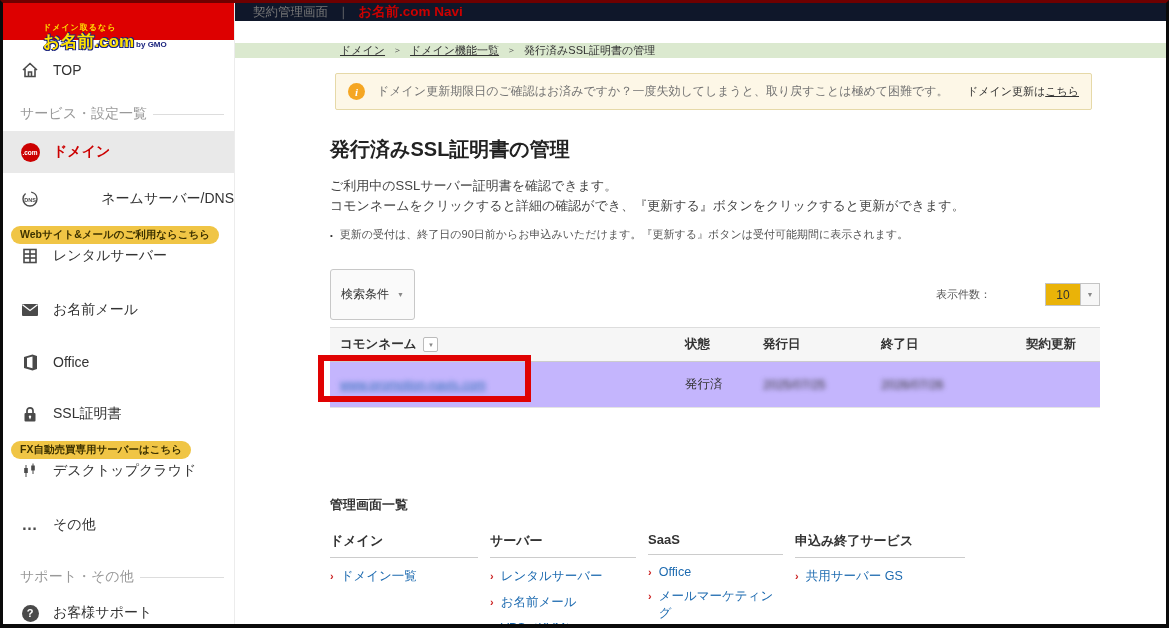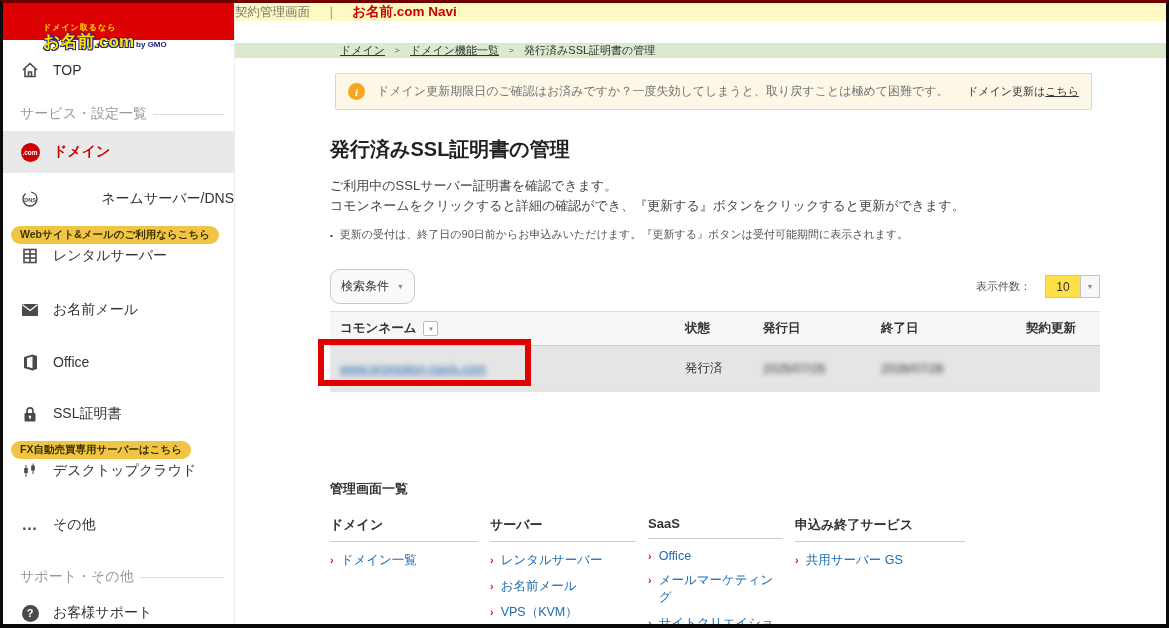--- a/index.html
+++ b/index.html
@@ -28,57 +28,57 @@
   .side-section::after { content:""; flex:1; border-top:1px solid #ddd; }
   .side-badge { display:inline-block; margin:8px 0 -4px 8px; background:#f0c545; color:#3d3200;
     font-size:10.5px; font-weight:bold; border-radius:10px; padding:2px 9px; cursor:pointer; }
   .dot-com-ic { width:19px; height:19px; border-radius:50%; background:#cc0000; color:#fff;
     font-size:6.5px; font-weight:bold; display:flex; align-items:center; justify-content:center; }
   .circle-q { width:17px; height:17px; border-radius:50%; background:#4a4a4a; color:#fff;
     font-size:11px; font-weight:bold; display:flex; align-items:center; justify-content:center; }
   .ellipsis-ic { font-size:16px; font-weight:bold; color:#4a4a4a; letter-spacing:1px; line-height:8px; }
   
   .content { flex:1; display:flex; flex-direction:column; background:#fff; position:relative; }
-  .topbar { height:30px; background:#fef9c3; display:flex; align-items:center; 
-    font-size:12.5px; color:#777; gap:15px; }
+  .topbar { height:30px; background:#0f172a; display:flex; align-items:center; padding-left:18px;
+    font-size:12.5px; color:#777; gap:9px; }
   .topbar .navi { color:#cc0000; font-weight:bold; font-size:13.5px; }
   .crumb-band { margin-top:22px; height:22px; background:#dbe9cf; display:flex; align-items:center;
     padding-left:105px; font-size:11px; color:#333; gap:8px; }
   .crumb-band a { color:#333; text-decoration:underline; cursor:pointer; }
   .crumb-sep { color:#555; font-size:9px; }
   .page-inner { padding:0 66px 0 95px; }
   .notice { margin:15px 0 0 5px; width:757px; background:#fdf7e7; border:1px solid #e6d9a8;
     border-radius:2px; display:flex; align-items:center; padding:9px 12px; gap:12px; }
   .info-ic { width:17px; height:17px; border-radius:50%; background:#f5a623; color:#fff;
     font-size:11px; font-weight:bold; font-style:italic; display:flex; align-items:center;
     justify-content:center; flex:0 0 17px; font-family:"Liberation Serif",serif; }
   .notice-text { font-size:12px; color:#737373; flex:1; }
   .notice-link { font-size:11px; color:#333; white-space:nowrap; }
   .notice-link a { color:#333; text-decoration:underline; cursor:pointer; }
   h1.page-title { margin-top:26px; font-size:20px; color:#222; }
   .desc { margin-top:13px; font-size:13px; color:#444; line-height:20px; }
   .note-line { margin-top:11px; font-size:11px; color:#555; display:flex; gap:7px; align-items:baseline; }
   .note-bullet { font-size:8px; color:#333; }
   .toolbar { margin-top:27px; display:flex; justify-content:space-between; align-items:center; }
   .btn-search { display:inline-flex; align-items:center; gap:8px; font-size:12px; color:#333;
-    background:#fafafa; border:1px solid #c8c8c8; border-radius:10px; padding:8px 10px; cursor:pointer; }
+    background:#fafafa; border:1px solid #c8c8c8; border-radius:3px; padding:16px 10px; cursor:pointer; }
   .caret { font-size:7px; color:#888; }
   .pagesize { display:flex; align-items:center; gap:14px; font-size:11px; color:#555; }
-  .select-box { display:flex; align-items:stretch; border:1px solid #c4c4c4; background:#fde047;
-    height:23px; cursor:pointer; }
+  .select-box { display:flex; align-items:stretch; border:1px solid #c4c4c4; background:#eab308;
+    height:23px; cursor:pointer;margin-left:40px; }
   .select-val { width:34px; display:flex; align-items:center; justify-content:center;
     font-size:12px; color:#333; }
   .select-arrow { width:19px; border-left:1px solid #c4c4c4; background:#f7f7f7; display:flex;
     align-items:center; justify-content:center; }
   
   .tablewrap { position:relative; margin-top:7px; }
   table.ssl { width:770px; border-collapse:collapse; }
   table.ssl th { background:#f6f6f6; border-top:1px solid #ddd; border-bottom:1px solid #ccc;
     font-size:12.5px; color:#333; text-align:left; padding:8px 10px; font-weight:bold; }
-  table.ssl td { background:#e5e5e5; font-size:12.5px; color:#333; padding:14px 10px;
+  table.ssl td { background:#c4b5fd; font-size:12.5px; color:#333; padding:14px 10px;
     border-bottom:1px solid #e4e4e4; }
   .th-inner { display:flex; align-items:center; gap:7px; }
   .mini-dd { width:15px; height:15px; border:1px solid #bbb; background:#fff; border-radius:2px;
     display:flex; align-items:center; justify-content:center; cursor:pointer; }
   .mini-dd .caret { font-size:6px; }
   .col-common { width:345px; } .col-status { width:78px; } .col-issued { width:118px; }
   .col-expire { width:145px; }
   a.common-link { color:#2b6db5; text-decoration:underline; cursor:pointer; }
   .blurred { filter:blur(2.6px); }
   .annotation {

